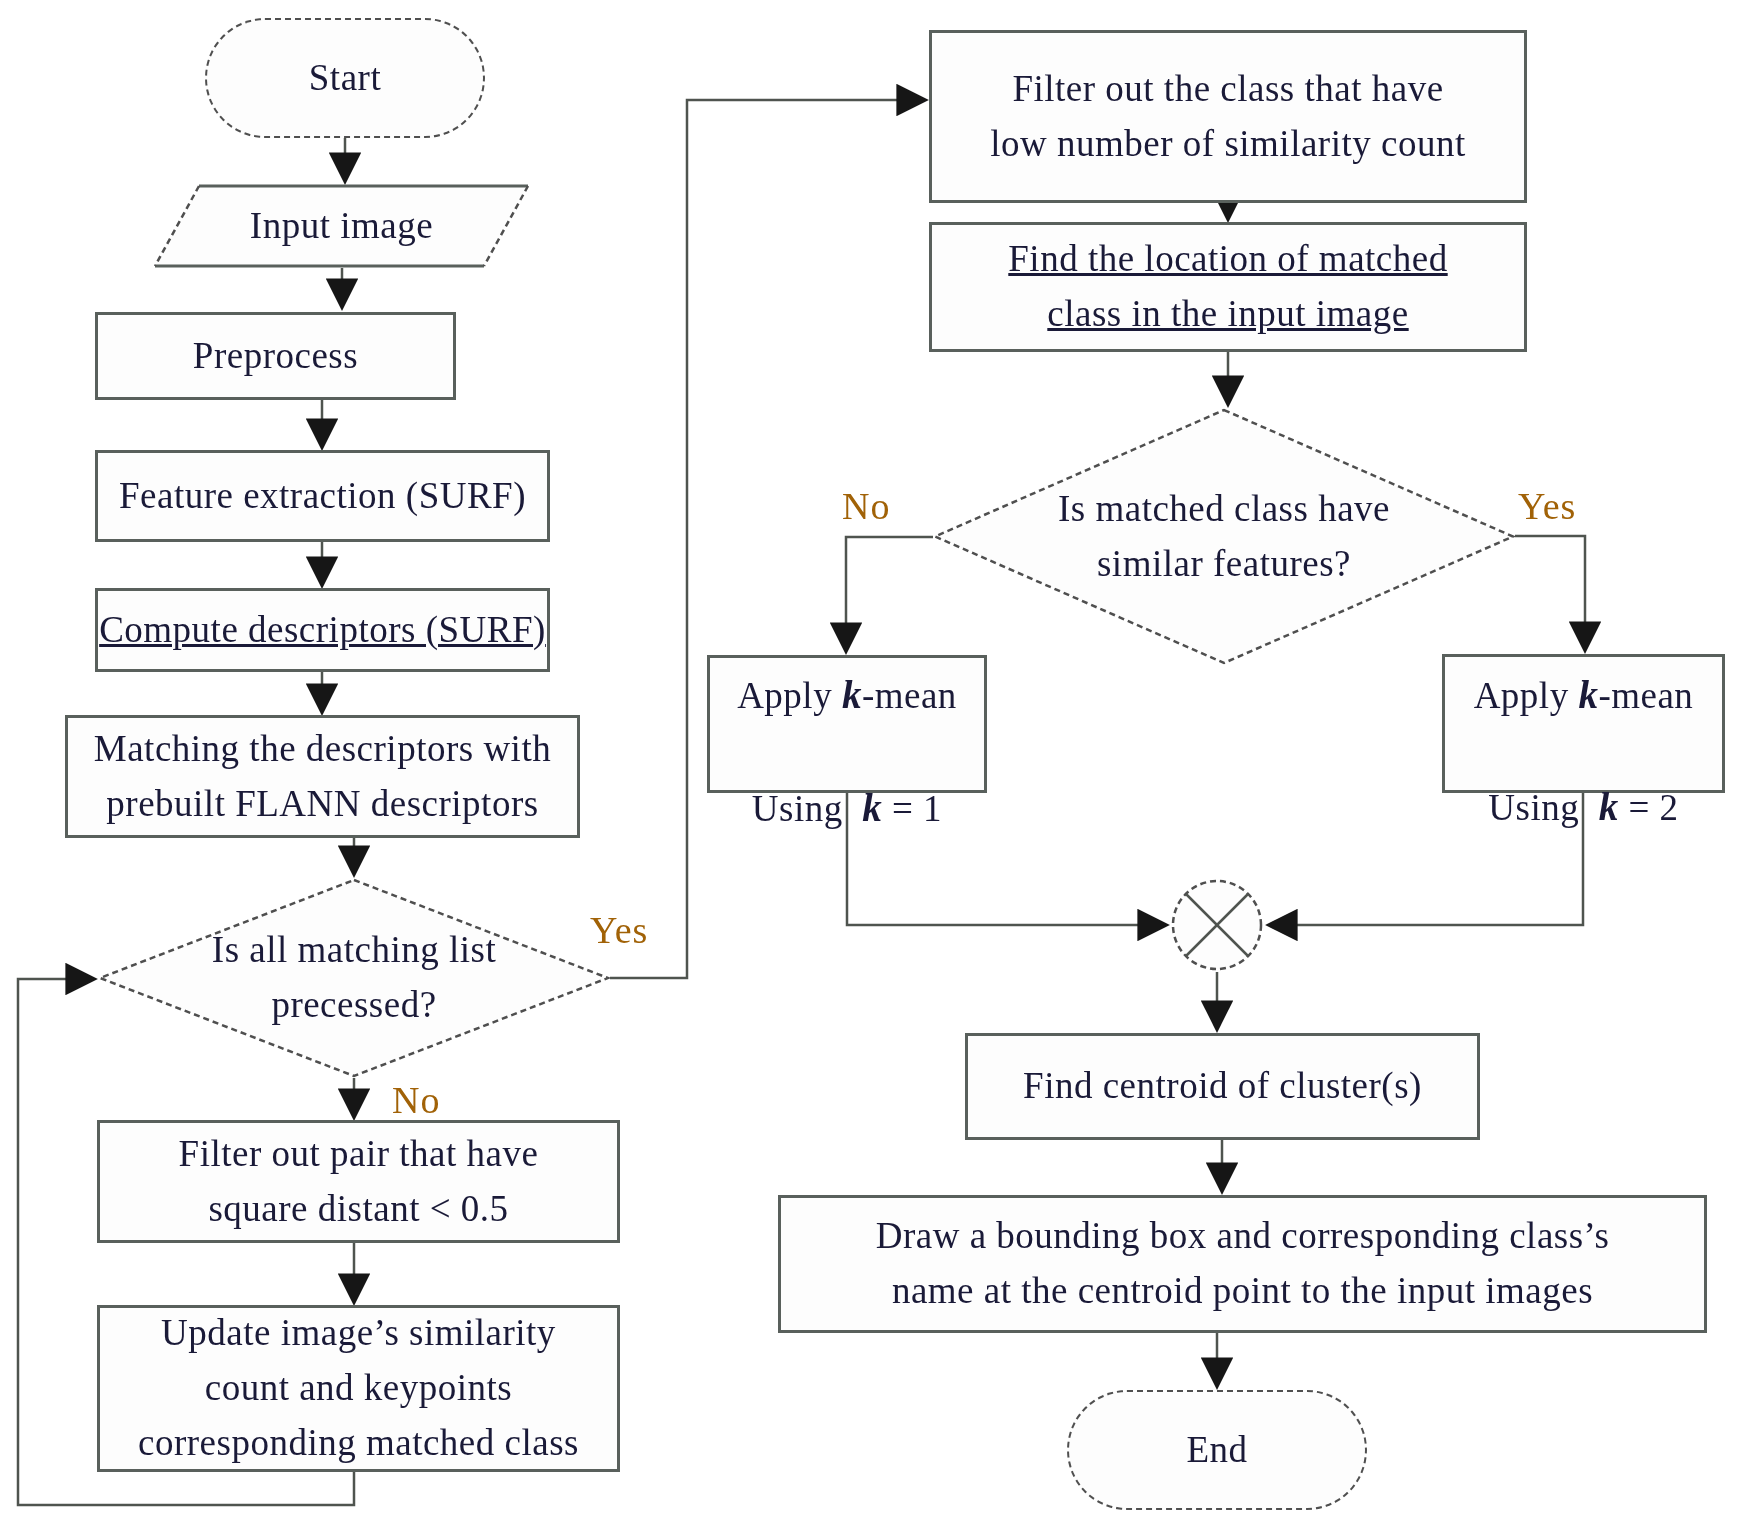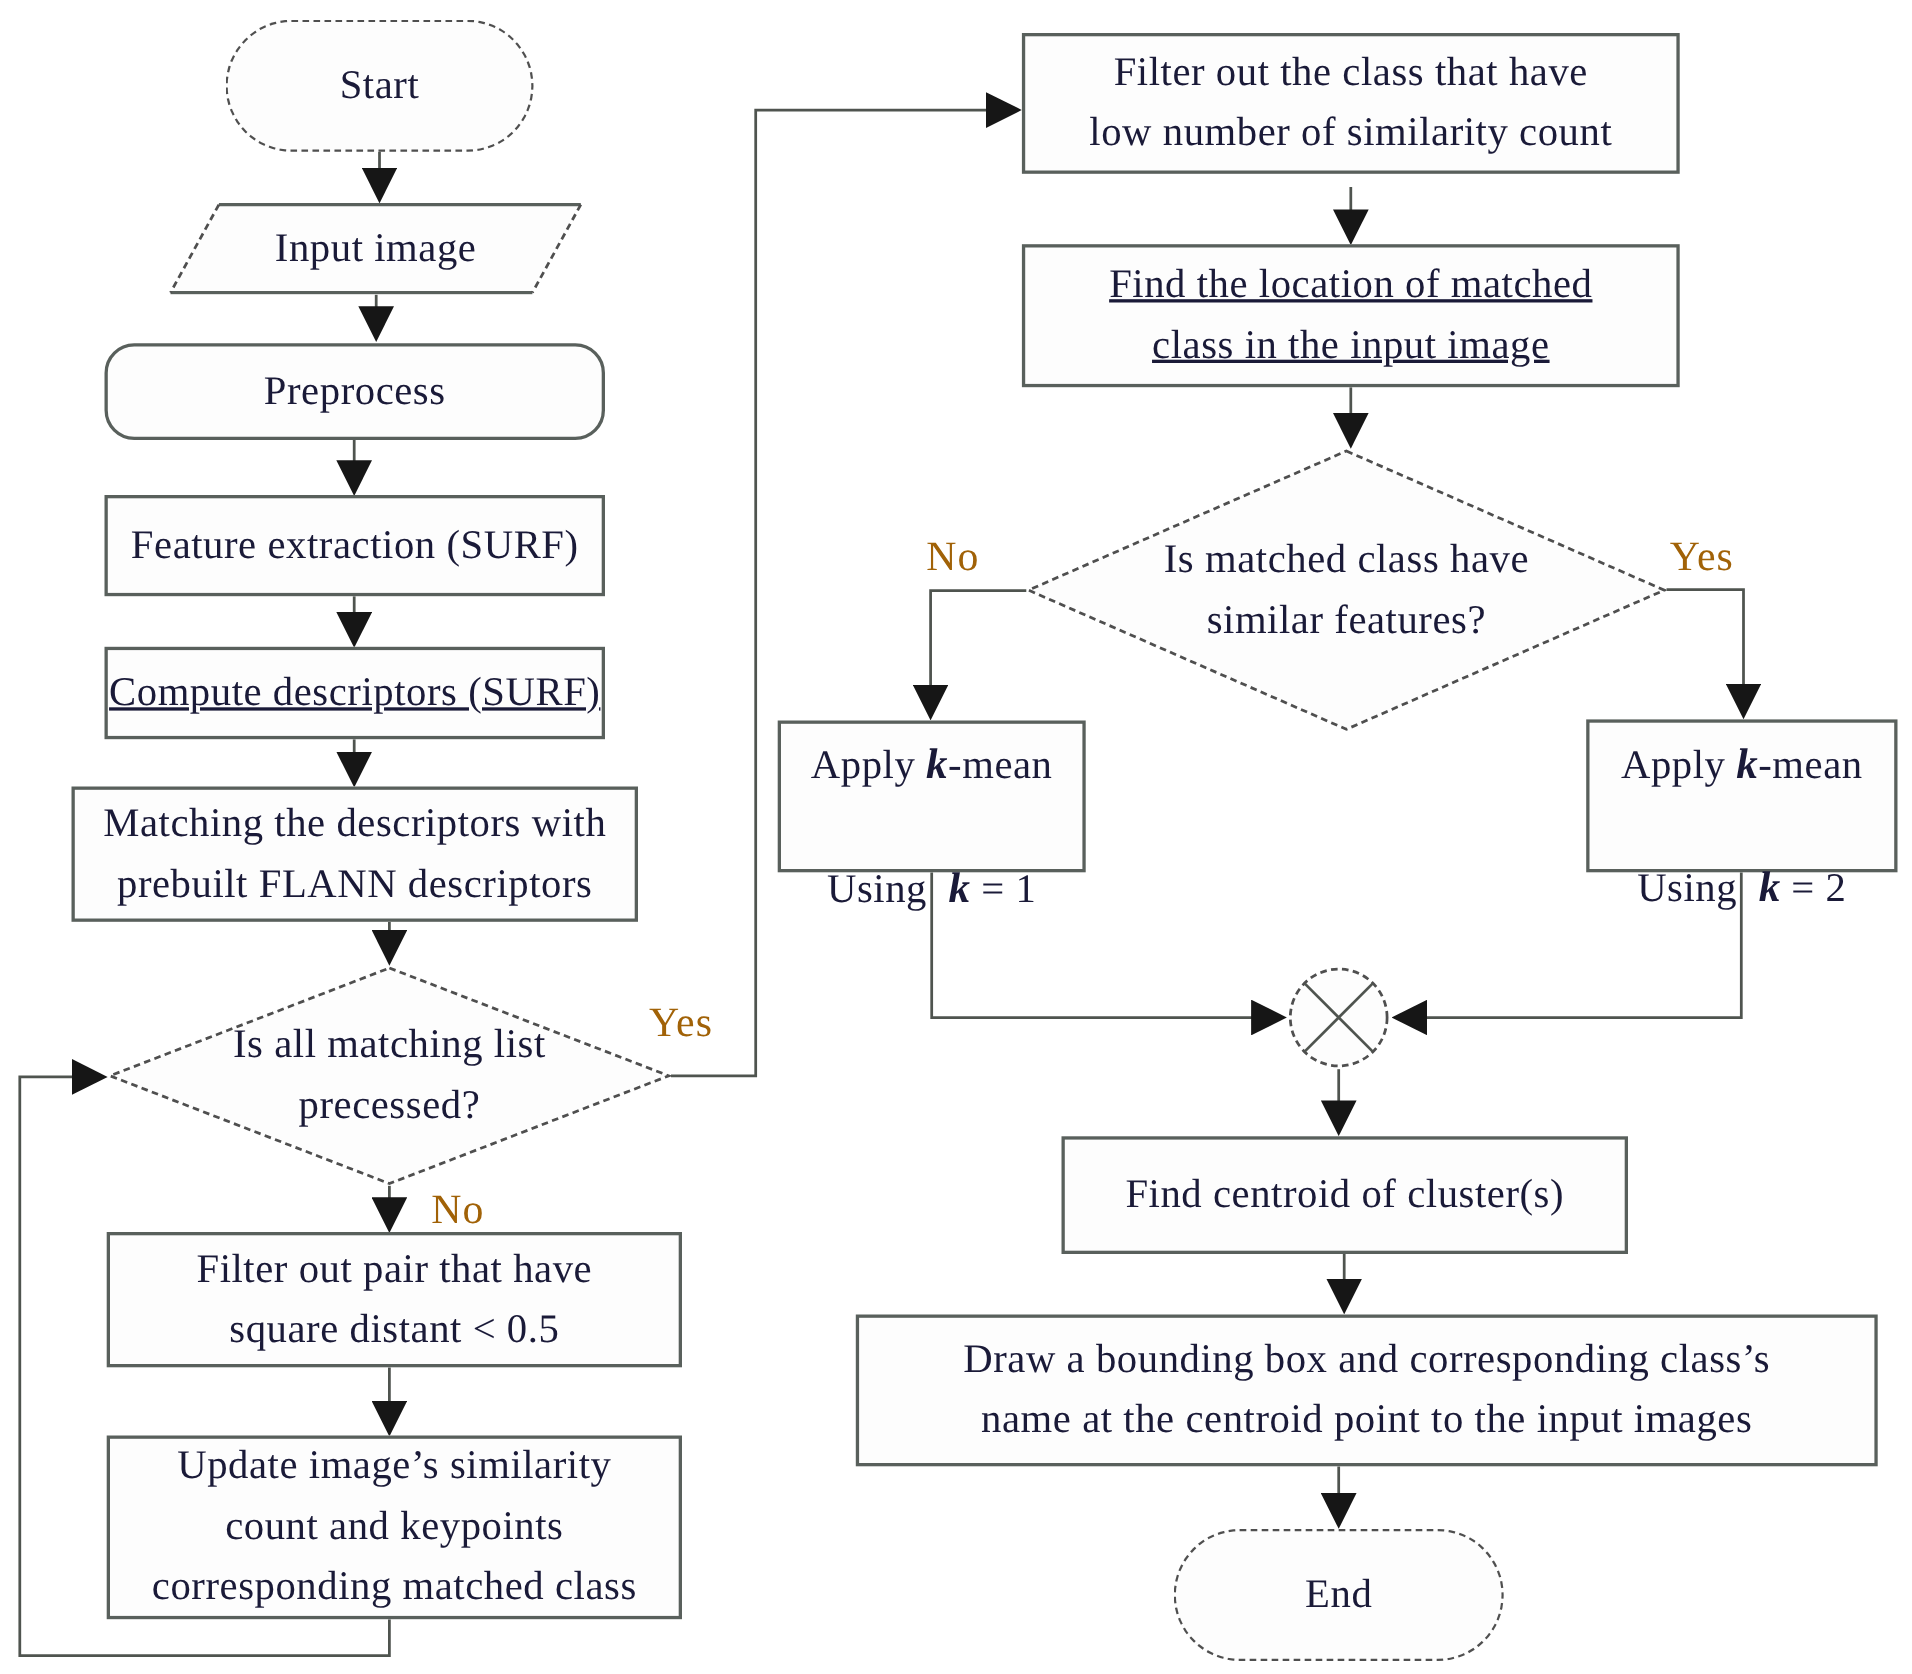--- a/index.html
+++ b/index.html
@@ -64,21 +64,21 @@
     <svg width="377" height="84" viewBox="0 0 377 84">
       <polygon points="46,2 375,2 331,82 2,82" fill="#fdfdfd" stroke="none"></polygon>
       <line x1="46" y1="2" x2="375" y2="2" stroke="#59605c" stroke-width="3"></line>
       <line x1="2" y1="82" x2="331" y2="82" stroke="#59605c" stroke-width="3"></line>
       <line x1="46" y1="2" x2="2" y2="82" stroke="#4f4f4f" stroke-width="2.5" stroke-dasharray="6 4"></line>
       <line x1="375" y1="2" x2="331" y2="82" stroke="#4f4f4f" stroke-width="2.5" stroke-dasharray="6 4"></line>
     </svg>
     <div class="label">Input image</div>
   </div>
 
-  <div class="node process" style="left:95px;top:312px;width:455px;height:88px;border-radius:27px;">
+  <div class="node process" style="left:95px;top:312px;width:361px;height:88px;">
     <div class="label">Preprocess</div>
   </div>
 
   <div class="node process" style="left:95px;top:450px;width:455px;height:92px;">
     <div class="label">Feature extraction (SURF)</div>
   </div>
 
   <div class="node process" style="left:95px;top:588px;width:455px;height:84px;text-decoration:underline;">
     <div class="label">Compute descriptors (SURF)</div>
   </div>
@@ -100,21 +100,21 @@
     <div class="label">Filter out pair that have
 square distant &lt; 0.5</div>
   </div>
 
   <div class="node process" style="left:97px;top:1305px;width:523px;height:167px;">
     <div class="label">Update image’s similarity
 count and keypoints
 corresponding matched class</div>
   </div>
 
-  <div class="node process" style="left:929px;top:30px;width:598px;height:128px;text-align:center;">
+  <div class="node process" style="left:929px;top:30px;width:598px;height:173px;text-align:center;">
     <div class="label">Filter out the class that have
 low number of similarity count</div>
   </div>
 
   <div class="node process" style="left:929px;top:222px;width:598px;height:130px;text-decoration:underline;">
     <div class="label">Find the location of matched
 class in the input image</div>
   </div>
 
   <div class="node shape-node" style="left:933px;top:408px;width:582px;height:257px;">

